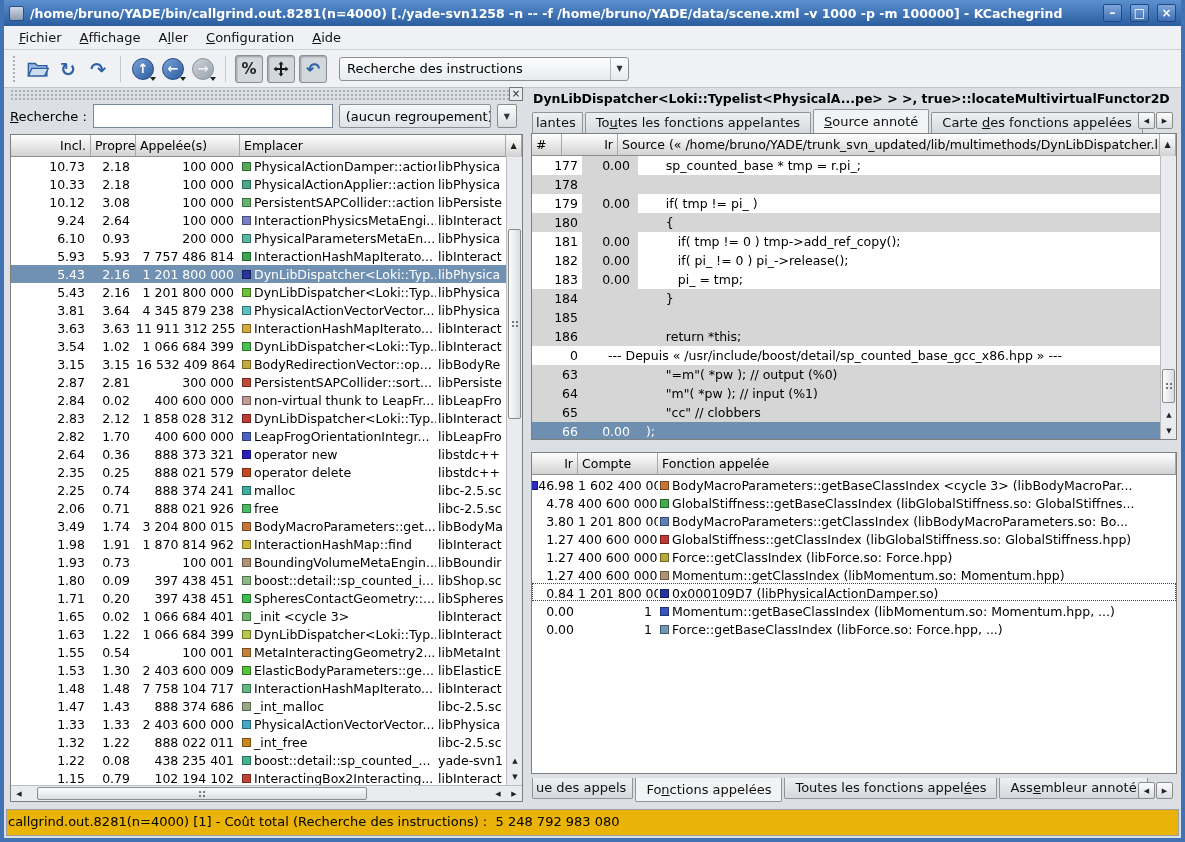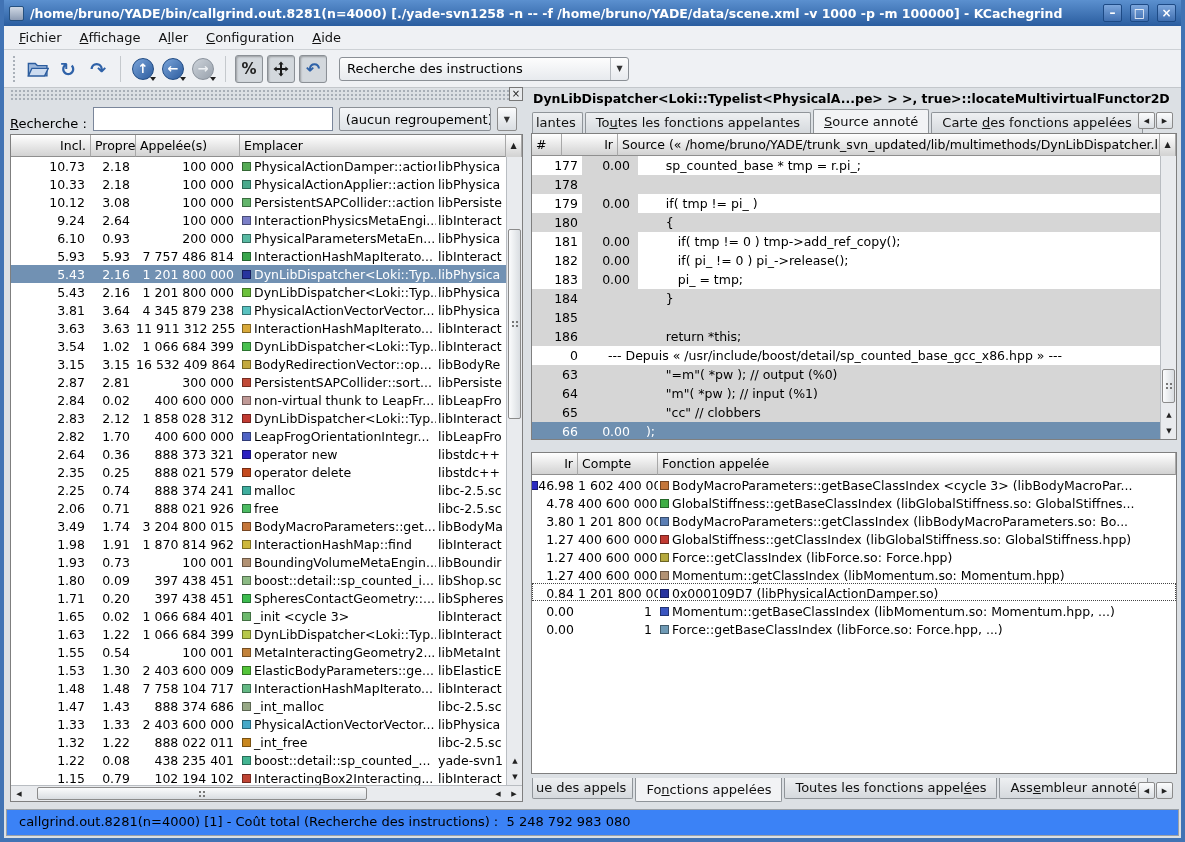--- a/index.html
+++ b/index.html
@@ -37,21 +37,21 @@
 
   
   .btn3d { border:1px solid #8b8b8b; border-radius:2px; background:linear-gradient(#fbfcfd,#d9dde1); }
   .sq { display:inline-block; width:9px; height:9px; border:1px solid rgba(0,0,0,.4); margin-right:3px; flex:none; }
 
   
   .left-dock { position:absolute; left:4px; top:88px; width:517px; bottom:36px; }
   .dock-handle { height:12px; margin:1px 2px 0 2px; background-image:radial-gradient(#a8afb7 1px, transparent 1.2px); background-size:4px 4px; position:relative; }
   .dock-close { position:absolute; right:0; top:-2px; width:14px; height:14px; border:1px solid #777; background:#e8eaed;
                 font-size:10px; line-height:12px; text-align:center; color:#222; }
-  .search-row { display:flex; align-items:flex-end; height:30px; padding:0 2px; gap:6px; }
+  .search-row { display:flex; align-items:center; height:30px; padding:0 2px; gap:6px; }
   .search-row label { font-size:13px; white-space:nowrap; }
   .search-input { width:240px; height:24px; border:1px solid #7a869a; background:#fff; font-size:13px; padding:0 4px; }
   .combo-flat { width:152px; height:24px; border:1px solid #8b9096; border-radius:2px; background:linear-gradient(#f6f7f9,#dfe3e7);
                 font-size:13px; display:flex; align-items:center; padding-left:6px; white-space:nowrap; overflow:hidden; }
   .combo-btn { width:20px; height:24px; font-size:8px; color:#333; display:flex; align-items:center; justify-content:center; }
 
   .flist { position:absolute; left:2px; right:2px; top:46px; bottom:0; border:1px solid #7f7f7f; background:#fff; display:flex; flex-direction:column; }
   .hdr { display:flex; height:22px; flex:none; font-size:12.5px; }
   .hdr .hc { background:linear-gradient(#ffffff,#d2d2d2); border-right:1px solid #a8a8a8; border-bottom:1px solid #8f8f8f;
              padding:3px 4px 16px 4px; white-space:nowrap; overflow:hidden; }
@@ -106,21 +106,21 @@
   .cl-row.focused { outline:1px dotted #444; outline-offset:-1px; }
   .cw-ir { width:46px; display:flex; align-items:center; justify-content:flex-end; padding-right:4px; }
   .cw-ir .sq { margin:0 auto 0 1px; }
   .cw-count { width:80px; }
   .cw-func { flex:1; display:flex; align-items:center; padding-left:2px; }
   .tabbar.south { bottom:0; align-items:flex-start; }
   .tabbar.south .tab { border-bottom:1px solid #8f9499; border-top:none; border-radius:0 0 2px 2px; }
 
   
   .statusbar { position:absolute; left:0; right:0; bottom:0; height:32px; background:#dce0e4; padding:3px 2px 2px 2px; }
-  .status-field { height:100%; border:1px solid #9aa0a6; background:#3b82f6; font-size:13px; line-height:24px; padding-left:12px; white-space:pre; overflow:hidden; }
+  .status-field { height:100%; border:1px solid #9aa0a6; background:#eab308; font-size:13px; line-height:24px; padding-left:1px; white-space:pre; overflow:hidden; }
 
   u { text-decoration:underline; }
   svg { display:block; }
 </style>
 </head>
 <body>
 
 <div id="window">
 
   <div class="titlebar">

